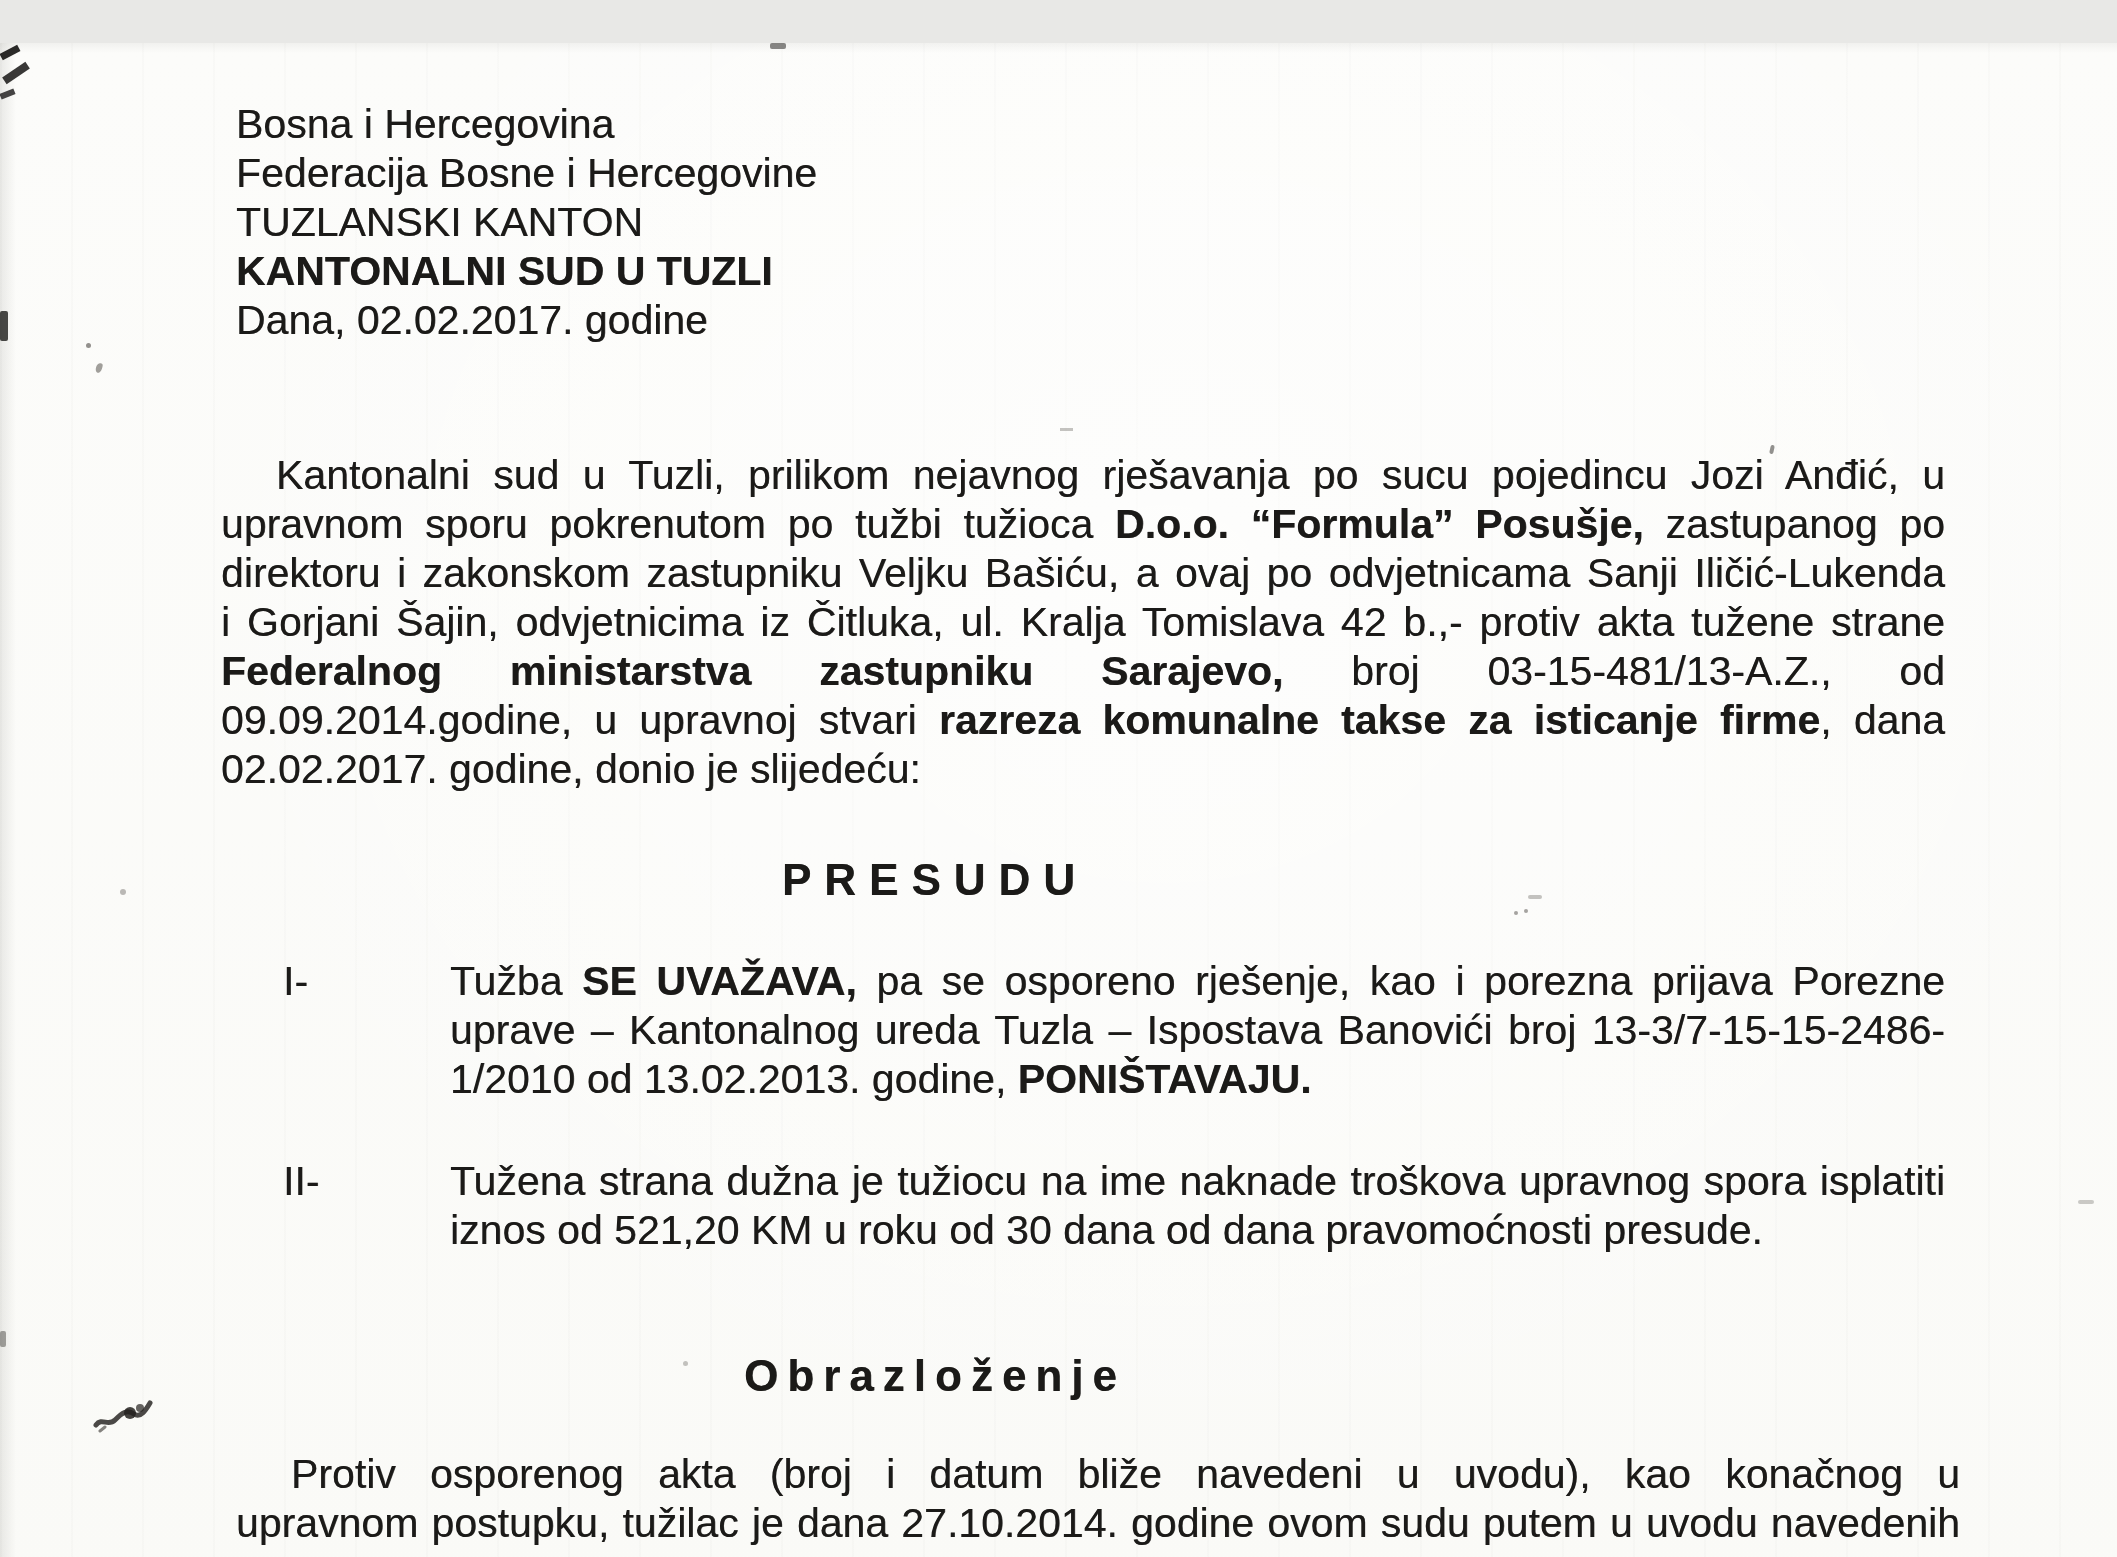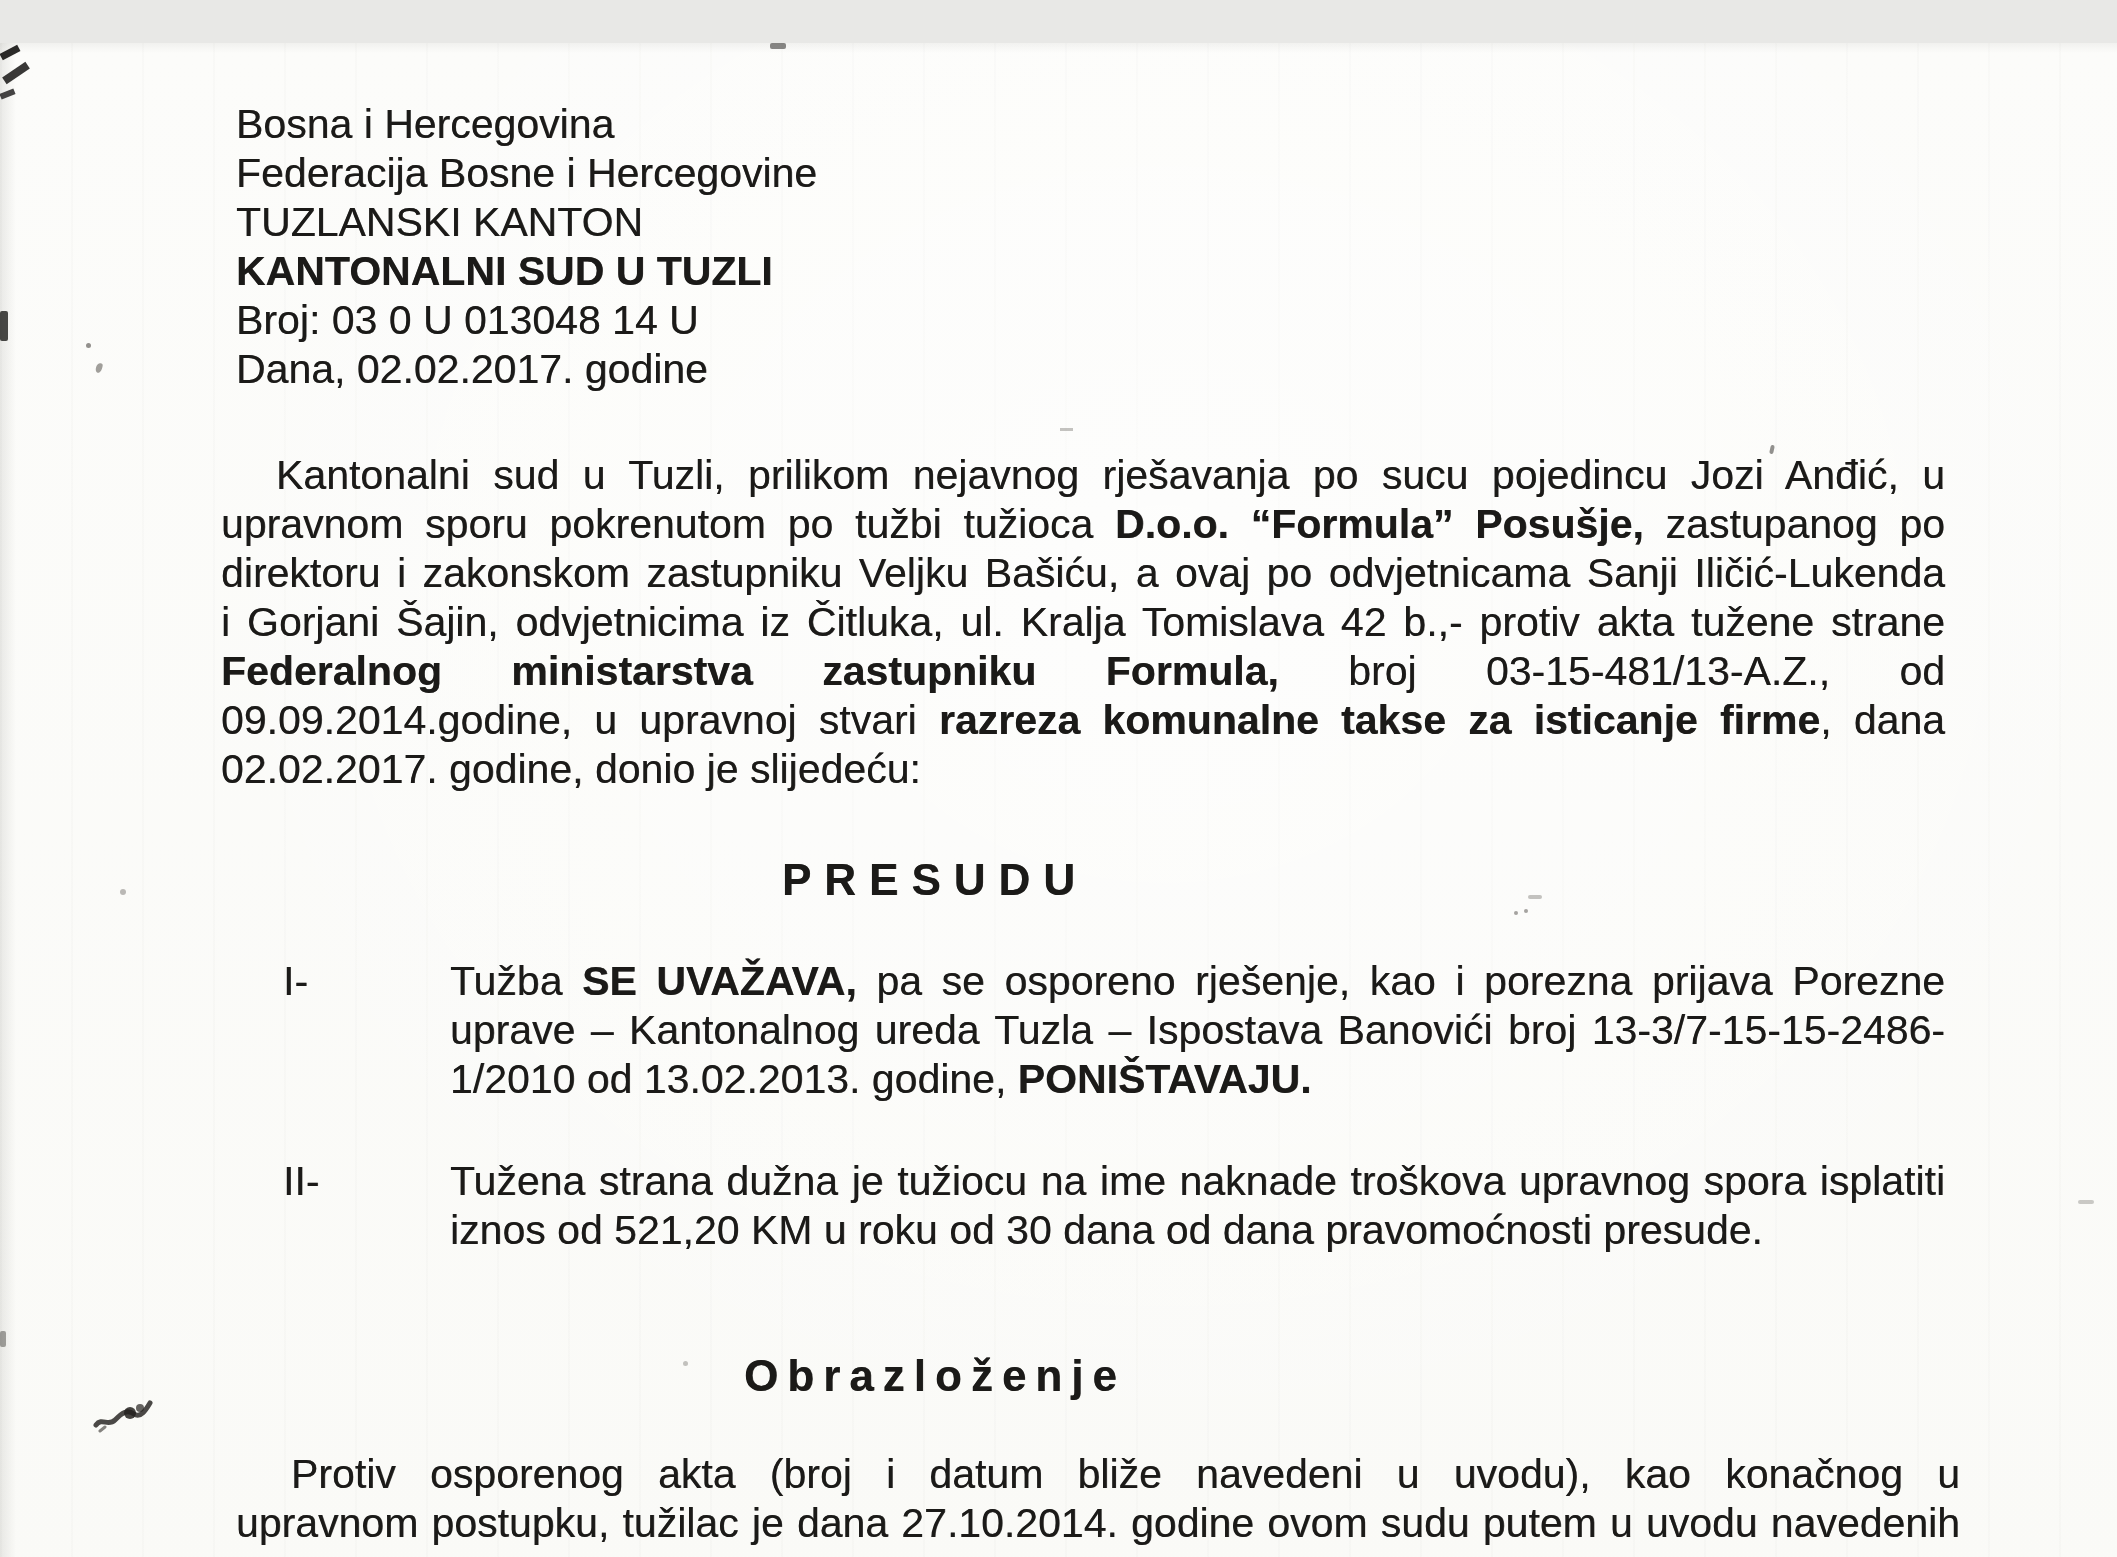--- a/index.html
+++ b/index.html
@@ -51,30 +51,29 @@
 <div class="page">
 
   <div class="edge-shade-left"></div>
   <div class="edge-shade-top"></div>
 
   <div class="block" id="court-header">
       <div class="tline"><span>Bosna i Hercegovina</span></div>
       <div class="tline"><span>Federacija Bosne i Hercegovine</span></div>
       <div class="tline"><span>TUZLANSKI KANTON</span></div>
       <div class="tline"><span class="b">KANTONALNI SUD U TUZLI</span></div>
-      <div class="tline"><span>Broj: 03 0 U 013048 14 U</span></div>
       <div class="tline"><span>Dana, 02.02.2017. godine</span></div>
     </div>
 
   <div class="block" id="intro-paragraph">
       <div class="tline just ind"><span>Kantonalni sud u Tuzli, prilikom nejavnog rješavanja po sucu pojedincu Jozi Anđić, u</span></div>
       <div class="tline just"><span>upravnom sporu pokrenutom po tužbi tužioca </span><span class="b">D.o.o. “Formula” Posušje,</span><span> zastupanog po</span></div>
       <div class="tline just"><span>direktoru i zakonskom zastupniku Veljku Bašiću, a ovaj po odvjetnicama Sanji Iličić-Lukenda</span></div>
       <div class="tline just"><span>i Gorjani Šajin, odvjetnicima iz Čitluka, ul. Kralja Tomislava 42 b.,- protiv akta tužene strane</span></div>
-      <div class="tline just"><span class="b">Federalnog ministarstva zastupniku</span><span> </span><span class="b">Formula,</span><span> broj 03-15-481/13-A.Z., od</span></div>
+      <div class="tline just"><span class="b">Federalnog ministarstva zastupniku</span><span> </span><span class="b">Sarajevo,</span><span> broj 03-15-481/13-A.Z., od</span></div>
       <div class="tline just"><span>09.09.2014.godine, u upravnoj stvari </span><span class="b">razreza komunalne takse za isticanje firme</span><span>, dana</span></div>
       <div class="tline"><span>02.02.2017. godine, donio je slijedeću:</span></div>
     </div>
 
   <div class="doc-heading" id="heading-presudu">PRESUDU</div>
 
   <div class="block verdict-item" id="verdict-item-1">
     <div class="item-marker">I-</div>
     <div class="item-text">
         <div class="tline just"><span>Tužba </span><span class="b">SE UVAŽAVA,</span><span> pa se osporeno rješenje, kao i porezna prijava Porezne</span></div>

